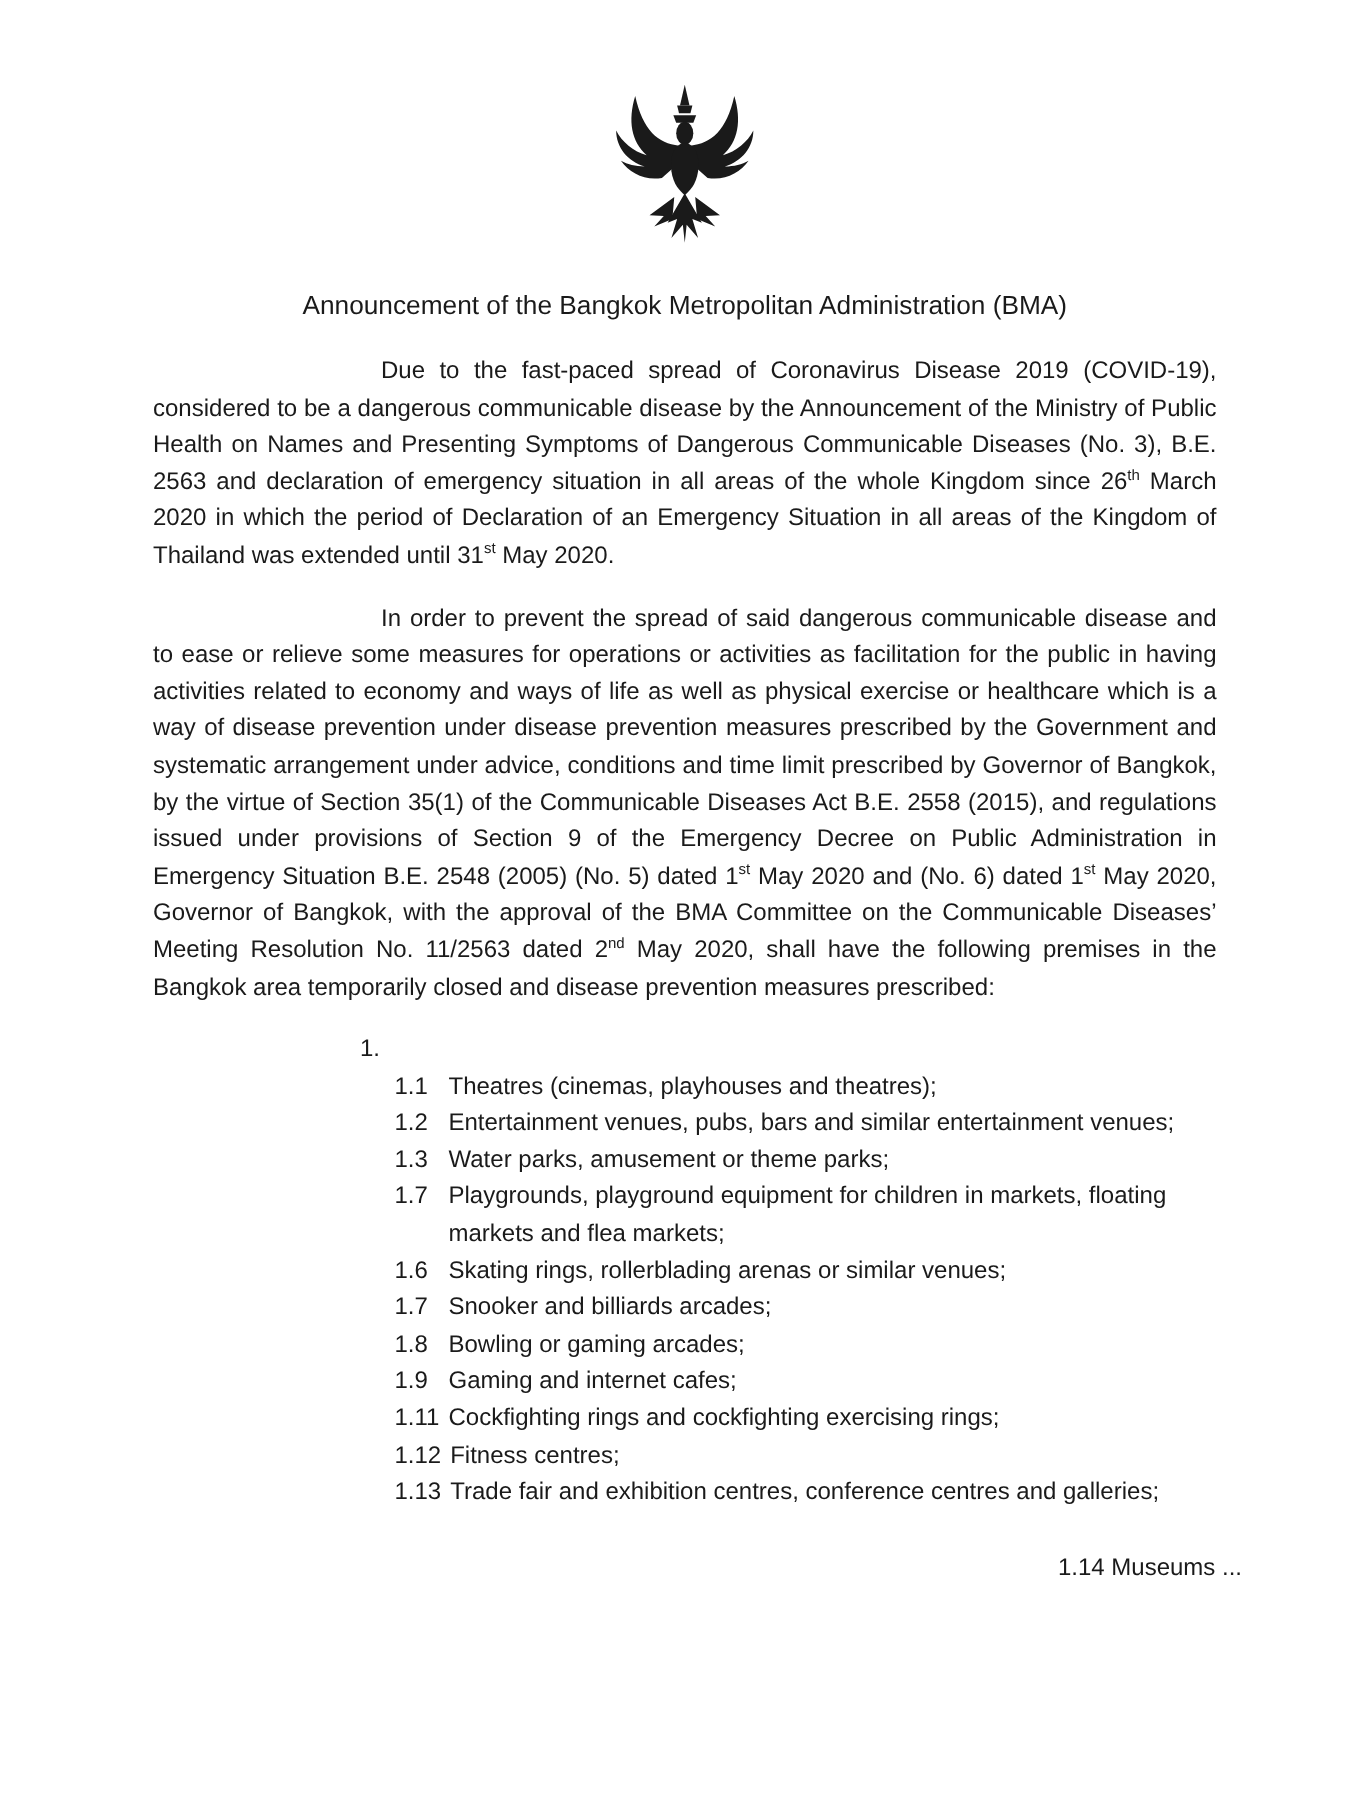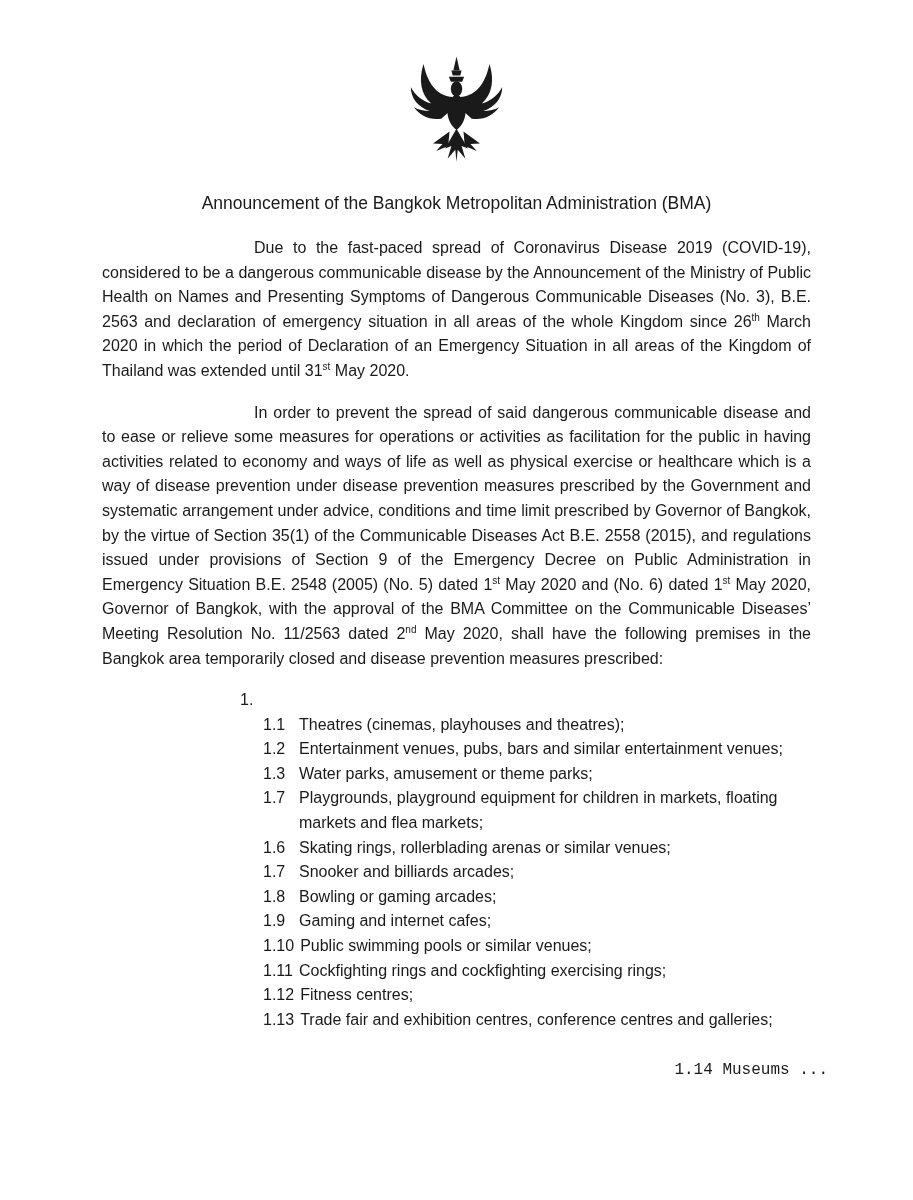--- a/index.html
+++ b/index.html
@@ -53,21 +53,20 @@
   }
   .list-heading .num { min-width: 26px; }
   .list-heading .u { text-decoration: underline; text-underline-offset: 3px; }
   .list-items { margin-left: 178px; }
   .li { display: flex; }
   .li .num { min-width: 30px; flex: 0 0 auto; padding-right: 6px; }
   .li .txt { flex: 1 1 auto; }
   .continuation {
     margin-top: 26px;
     text-align: right;
-    font-family: Liberation Mono, monospace;
   }
 </style>
 </head>
 <body>
 
 <div class="page">
 
   <div class="emblem">
     <svg viewBox="0 0 200 190" xmlns="http://www.w3.org/2000/svg" fill="#1a1a1a">
 
@@ -132,24 +131,20 @@
           </div>
         <div class="li">
             <span class="num">1.8</span>
             <span class="txt">Bowling or gaming arcades;</span>
           </div>
         <div class="li">
             <span class="num">1.9</span>
             <span class="txt">Gaming and internet cafes;</span>
           </div>
         <div class="li">
-            <span class="num">1.10</span>
-            <span class="txt">Public swimming pools or similar venues;</span>
-          </div>
-        <div class="li">
             <span class="num">1.11</span>
             <span class="txt">Cockfighting rings and cockfighting exercising rings;</span>
           </div>
         <div class="li">
             <span class="num">1.12</span>
             <span class="txt">Fitness centres;</span>
           </div>
         <div class="li">
             <span class="num">1.13</span>
             <span class="txt">Trade fair and exhibition centres, conference centres and galleries;</span>

